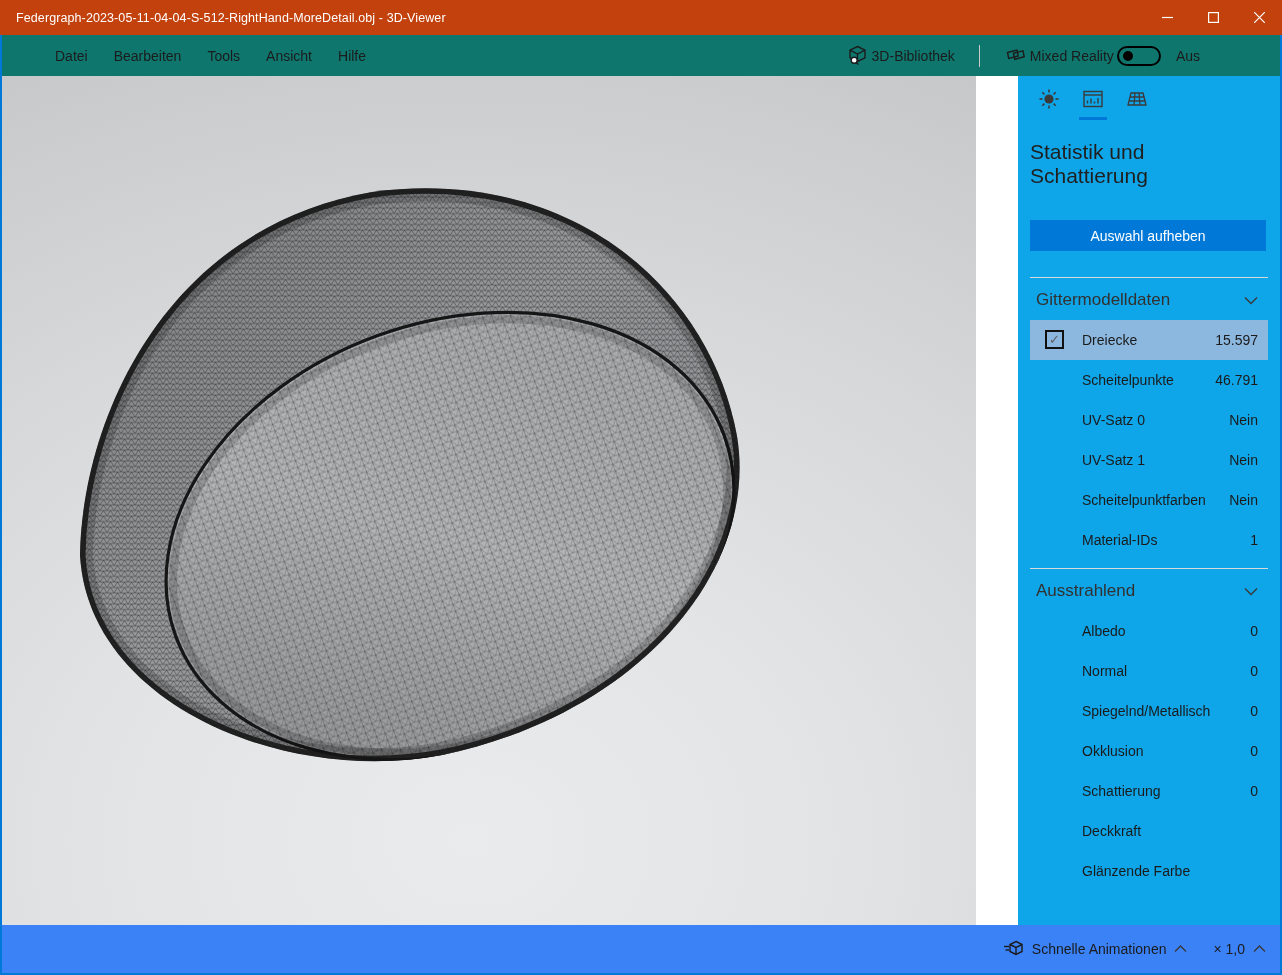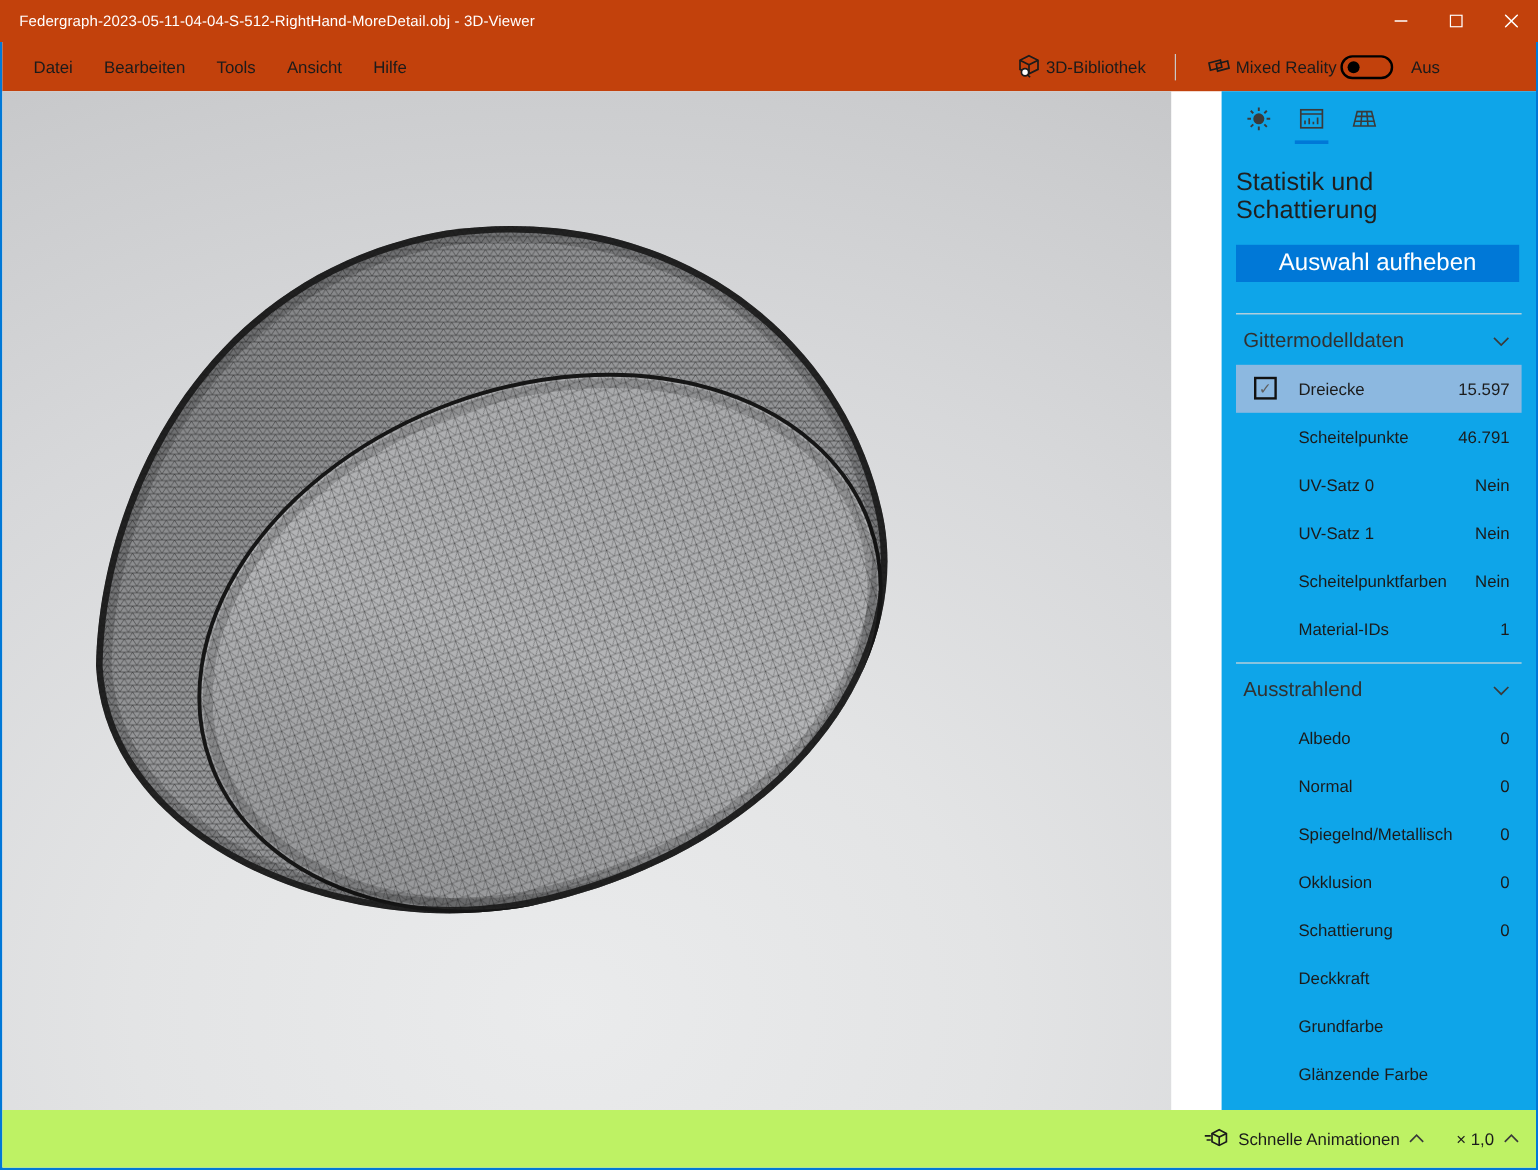--- a/index.html
+++ b/index.html
@@ -10,22 +10,22 @@
 
   
   .titlebar { position:absolute; left:-2px; right:-2px; top:0; height:35px;
     background:#c2410c; display:flex; align-items:center; color:#fff; }
   .titlebar .title { font-size:12.5px; padding-left:16px; letter-spacing:.1px; }
   .wc-group { margin-left:auto; display:flex; height:100%; }
   .wc { width:46px; height:100%; display:flex; align-items:center; justify-content:center; }
   .wc svg { display:block; }
 
   
-  .menubar { position:absolute; left:0; right:0; top:35px; height:41px; background:#c2410c;
-    display:flex; align-items:center; font-size:14px; color:#1b1b1b; }
+  .menubar { position:absolute; left:0; right:0; top:35px; height:41px; background:#0f766e;
+    display:flex; align-items:center; font-size:14px; color:#1b1b1b;padding-left:27px; }
   .menu-left { display:flex; align-items:center; padding-left:13px; }
   .menu-item { padding:6px 13px; cursor:default; }
   .menu-right { margin-left:auto; display:flex; align-items:center; padding-right:80px; gap:10px; }
   .mr-item { display:flex; align-items:center; gap:3px; }
   .menu-sep { width:1px; height:22px; background:#c9c9c9; margin:0 14px; }
   .toggle { width:44px; height:20px; border:2px solid #000; border-radius:10px; position:relative; }
   .toggle .knob { position:absolute; left:4px; top:3px; width:10px; height:10px; border-radius:50%; background:#000; }
   .toggle-state { font-size:14px; margin-left:12px; }
 
   
@@ -34,38 +34,38 @@
   .canvas svg { position:absolute; inset:0; }
 
   
   .panel { position:absolute; left:1016px; top:76px; right:0; height:849px;
     background:#0ea5e9; color:#1b1b1b; overflow:hidden; }
   .tabs { display:flex; gap:14px; padding:12px 0 0 16px; }
   .tab { width:30px; display:flex; flex-direction:column; align-items:center; gap:7px; }
   .tab .under { width:28px; height:3px; background:transparent; }
   .tab.active .under { background:#0078d7; }
   .panel-title { font-size:21px; color:#201f1e; padding:20px 12px 0 12px; font-weight:400; }
-  .deselect { display:block; margin:16px 12px 0 12px; width:calc(100% - 26px); height:31px;
-    background:#0078d7; color:#fff; border:none; font-size:20px;
+  .deselect { display:block; margin:32px 12px 0 12px; width:calc(100% - 26px); height:31px;
+    background:#0078d7; color:#fff; border:none; font-size:14px;
     font-family:"Liberation Sans",sans-serif; }
   .sect { margin:0 12px; }
   .sect-hr { border-top:1px solid #d9d9d9; margin-top:26px; }
   .sect-head { display:flex; align-items:center; justify-content:space-between;
     padding:12px 10px 10px 6px; font-size:17px; color:#323130; }
   .rows {}
   .row { height:40px; display:flex; align-items:center; position:relative;
     padding-left:52px; padding-right:10px; font-size:14px; }
   .row .rvalue { margin-left:auto; }
   .row.selected { background:#8cb8e0; }
   .checkbox { position:absolute; left:15px; top:10px; width:19px; height:19px;
     border:2px solid #111; display:flex; align-items:center; justify-content:center;
     font-size:13px; color:#5f5f5f; font-weight:bold; line-height:1; }
 
   
-  .statusbar { position:absolute; left:0; right:0; bottom:0; height:48px; background:#bef264;
+  .statusbar { position:absolute; left:0; right:0; bottom:0; height:48px; background:#3b82f6;
     display:flex; align-items:center; justify-content:flex-end; padding-right:14px;
     font-size:14px; color:#1b1b1b; }
   .sb-group { display:flex; align-items:center; gap:8px; }
   .sb-gap { width:26px; }
   .icon { display:inline-flex; }
 </style>
 </head>
 <body>
 
 <div class="window">
@@ -284,24 +284,20 @@
       </div>
       <div class="row" style="margin:0 12px;">
         <span>Schattierung</span>
         <span class="rvalue">0</span>
       </div>
       <div class="row" style="margin:0 12px;">
         <span>Deckkraft</span>
         <span class="rvalue"></span>
       </div>
       <div class="row" style="margin:0 12px;">
-        <span>Grundfarbe</span>
-        <span class="rvalue"></span>
-      </div>
-      <div class="row" style="margin:0 12px;">
         <span>Glänzende Farbe</span>
         <span class="rvalue"></span>
       </div>
     </div>
   </div>
 
   <div class="statusbar">
     <div class="sb-group">
       <span class="icon">
         <svg width="22" height="22" viewBox="0 0 22 22" fill="none" stroke="#1b1b1b" stroke-width="1.4">

